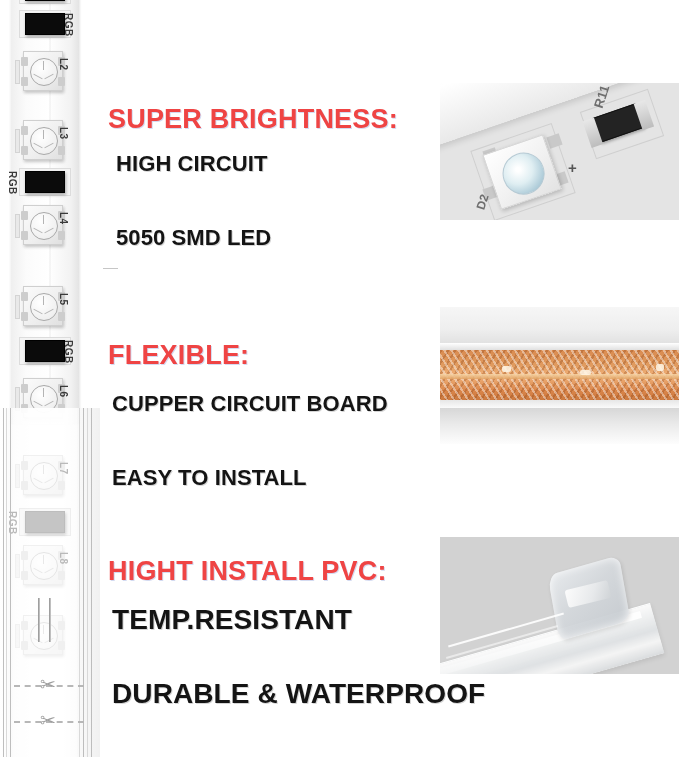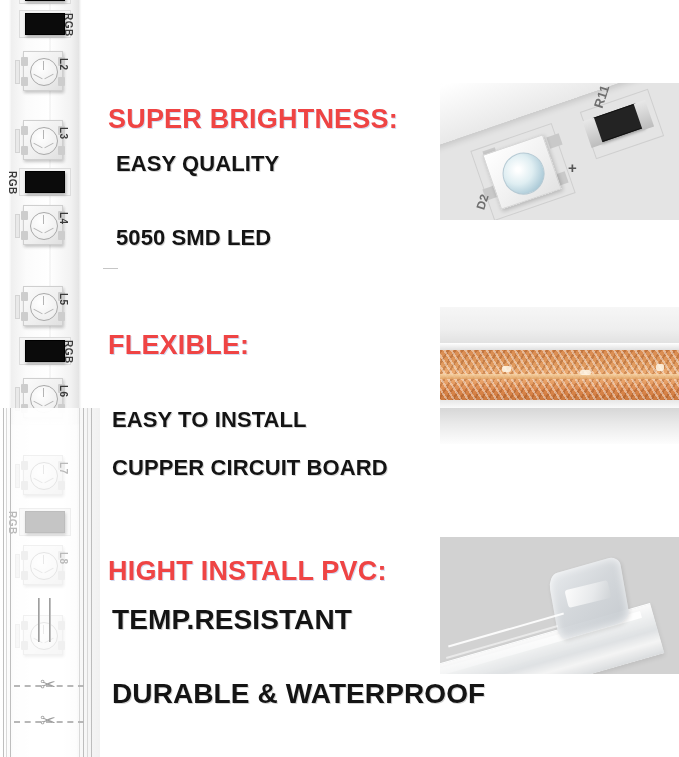--- a/index.html
+++ b/index.html
@@ -391,28 +391,28 @@
   <div class="cut" style="top:711px;">
     <div class="dash"></div>
     <div class="scissors">✂</div>
   </div>
 </div>
 
 <div class="tick"></div>
 
 <div class="block b1" style="top:104px;">
   <div class="heading">SUPER BRIGHTNESS:</div>
-  <div class="sub" style="margin-top:14px;">EASY QUALITY</div>
+  <div class="sub" style="margin-top:14px;">HIGH CIRCUIT</div>
   <div class="sub">5050 SMD LED</div>
 </div>
 
-<div class="block b2" style="top:330px;">
+<div class="block b2" style="top:340px;">
   <div class="heading">FLEXIBLE:</div>
+  <div class="sub" style="margin-top:18px;">CUPPER CIRCUIT BOARD</div>
   <div class="sub">EASY TO INSTALL</div>
-  <div class="sub" style="margin-top:18px;">CUPPER CIRCUIT BOARD</div>
 </div>
 
 <div class="block b3" style="top:556px;">
   <div class="heading">HIGHT INSTALL PVC:</div>
   <div class="sub" style="margin-top:18px;">TEMP.RESISTANT</div>
   <div class="sub">DURABLE &amp; WATERPROOF</div>
 </div>
 
 <div class="photo" id="photo-led">
   <div class="pcb-diag"></div>

